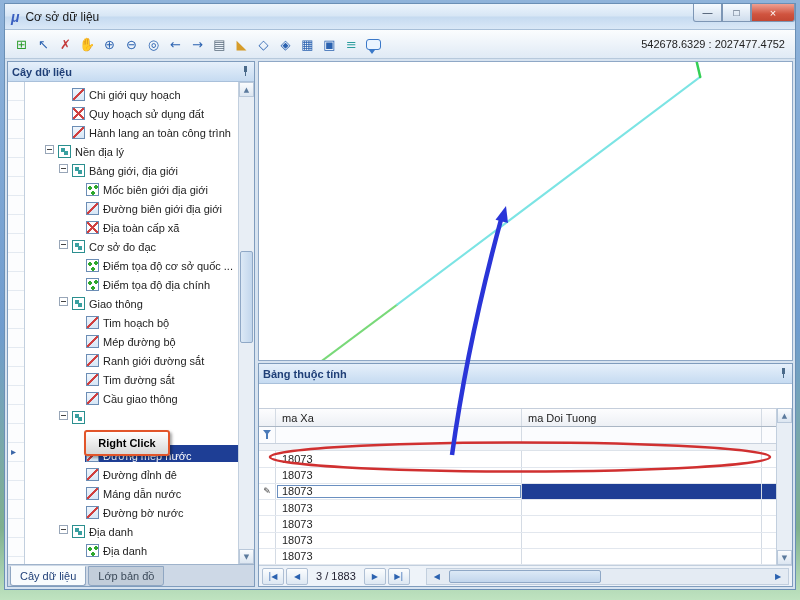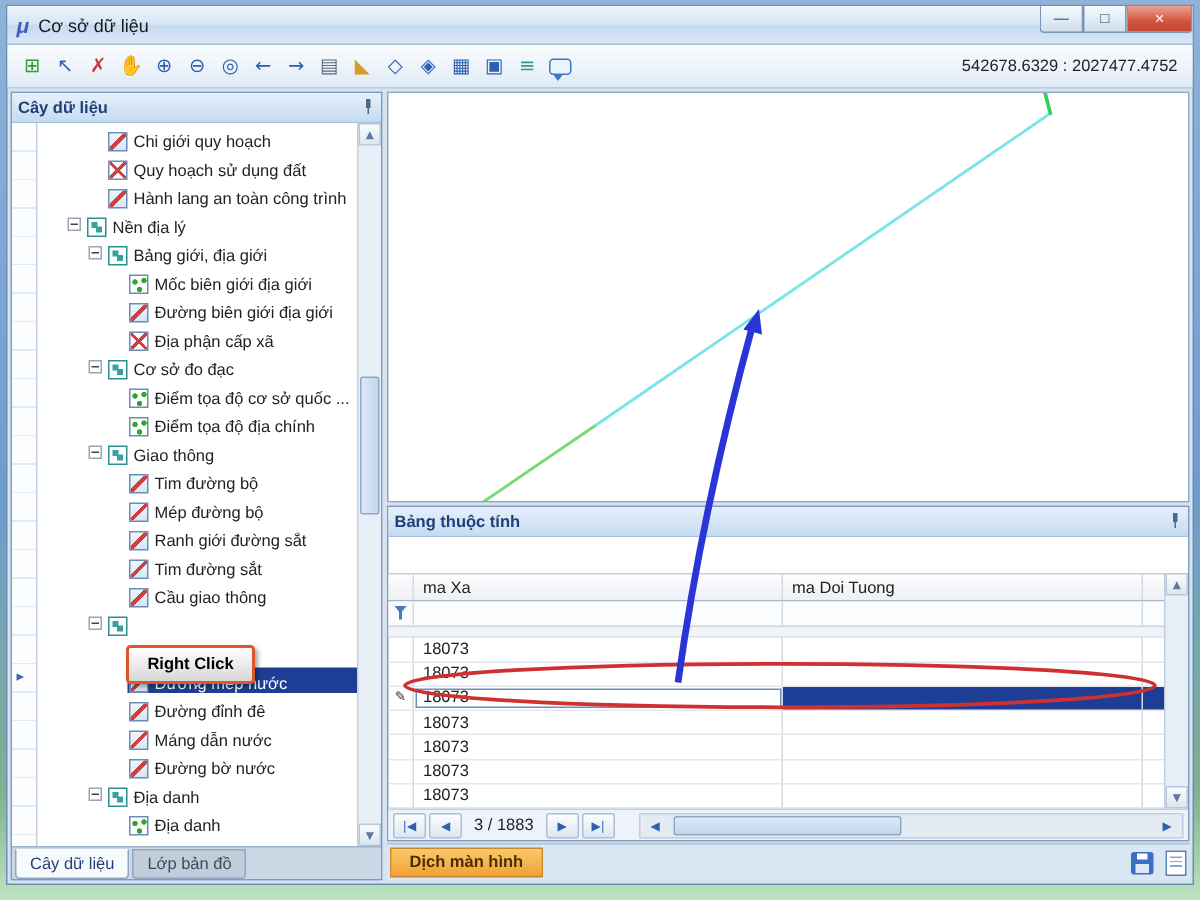--- a/index.html
+++ b/index.html
@@ -214,21 +214,21 @@
                 <span class="exp off"></span>
                 <div class="rin">
                   <span class="ticon" data-icon="line"></span>
                   <span class="tlabel">Đường biên giới địa giới</span>
                 </div>
               </div>
         <div class="trow lvl3">
                 <span class="exp off"></span>
                 <div class="rin">
                   <span class="ticon" data-icon="x"></span>
-                  <span class="tlabel">Địa phận cấp xã</span>
+                  <span class="tlabel">Địa toàn cấp xã</span>
                 </div>
               </div>
         <div class="trow lvl2">
                 <span class="exp on"></span>
                 <div class="rin">
                   <span class="ticon" data-icon="group"></span>
                   <span class="tlabel">Cơ sở đo đạc</span>
                 </div>
               </div>
         <div class="trow lvl3">
@@ -249,21 +249,21 @@
                 <span class="exp on"></span>
                 <div class="rin">
                   <span class="ticon" data-icon="group"></span>
                   <span class="tlabel">Giao thông</span>
                 </div>
               </div>
         <div class="trow lvl3">
                 <span class="exp off"></span>
                 <div class="rin">
                   <span class="ticon" data-icon="line"></span>
-                  <span class="tlabel">Tim đường bộ</span>
+                  <span class="tlabel">Tim hoạch bộ</span>
                 </div>
               </div>
         <div class="trow lvl3">
                 <span class="exp off"></span>
                 <div class="rin">
                   <span class="ticon" data-icon="line"></span>
                   <span class="tlabel">Mép đường bộ</span>
                 </div>
               </div>
         <div class="trow lvl3">
@@ -447,26 +447,20 @@
         <div class="pgbtn">▶|</div>
         <div class="hscroll">
           <div class="pgbtn" style="border:none;background:none">◀</div>
           <div class="hthumb"></div>
           <div class="hs-sp"></div>
           <div class="pgbtn" style="border:none;background:none">▶</div>
         </div>
       </div>
     </div>
 
-    <div class="rbottom">
-      <div class="obtn">Dịch màn hình</div>
-      <div class="rb-sp"></div>
-      <div class="floppy"></div>
-      <div class="doc"></div>
-    </div>
    </div>
 
   </div>
  </div>
 </div>
 
 <div class="callout">Right Click</div>
 <svg class="overlay" viewBox="0 0 800 600">
   <ellipse fill="none" stroke="#d03030" stroke-width="2.5" cx="520" cy="457" rx="250" ry="14.5"></ellipse>
   <path fill="none" stroke="#2a35d8" stroke-width="4.5" d="M452,455 Q468,340 502,216"></path>

